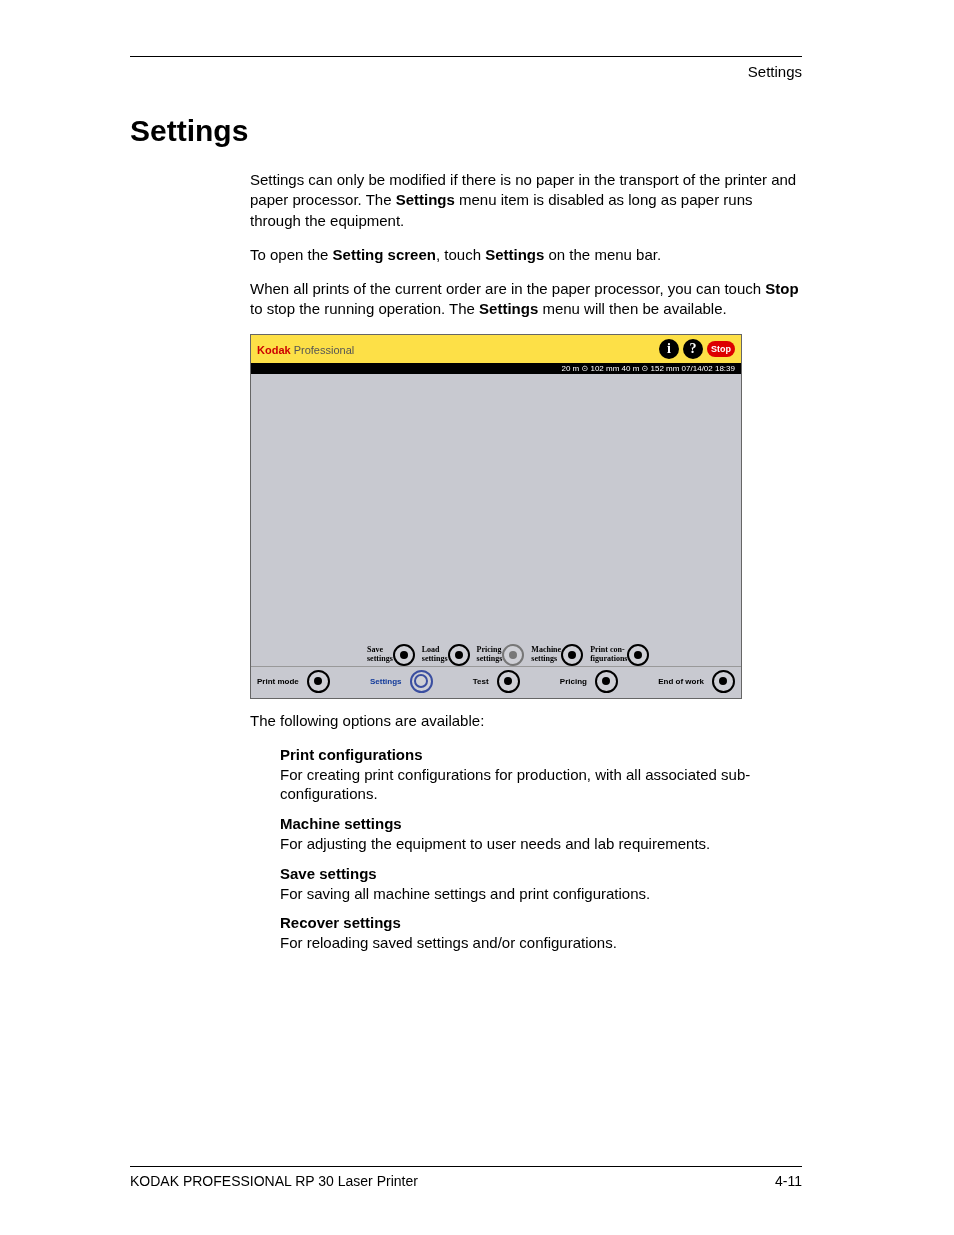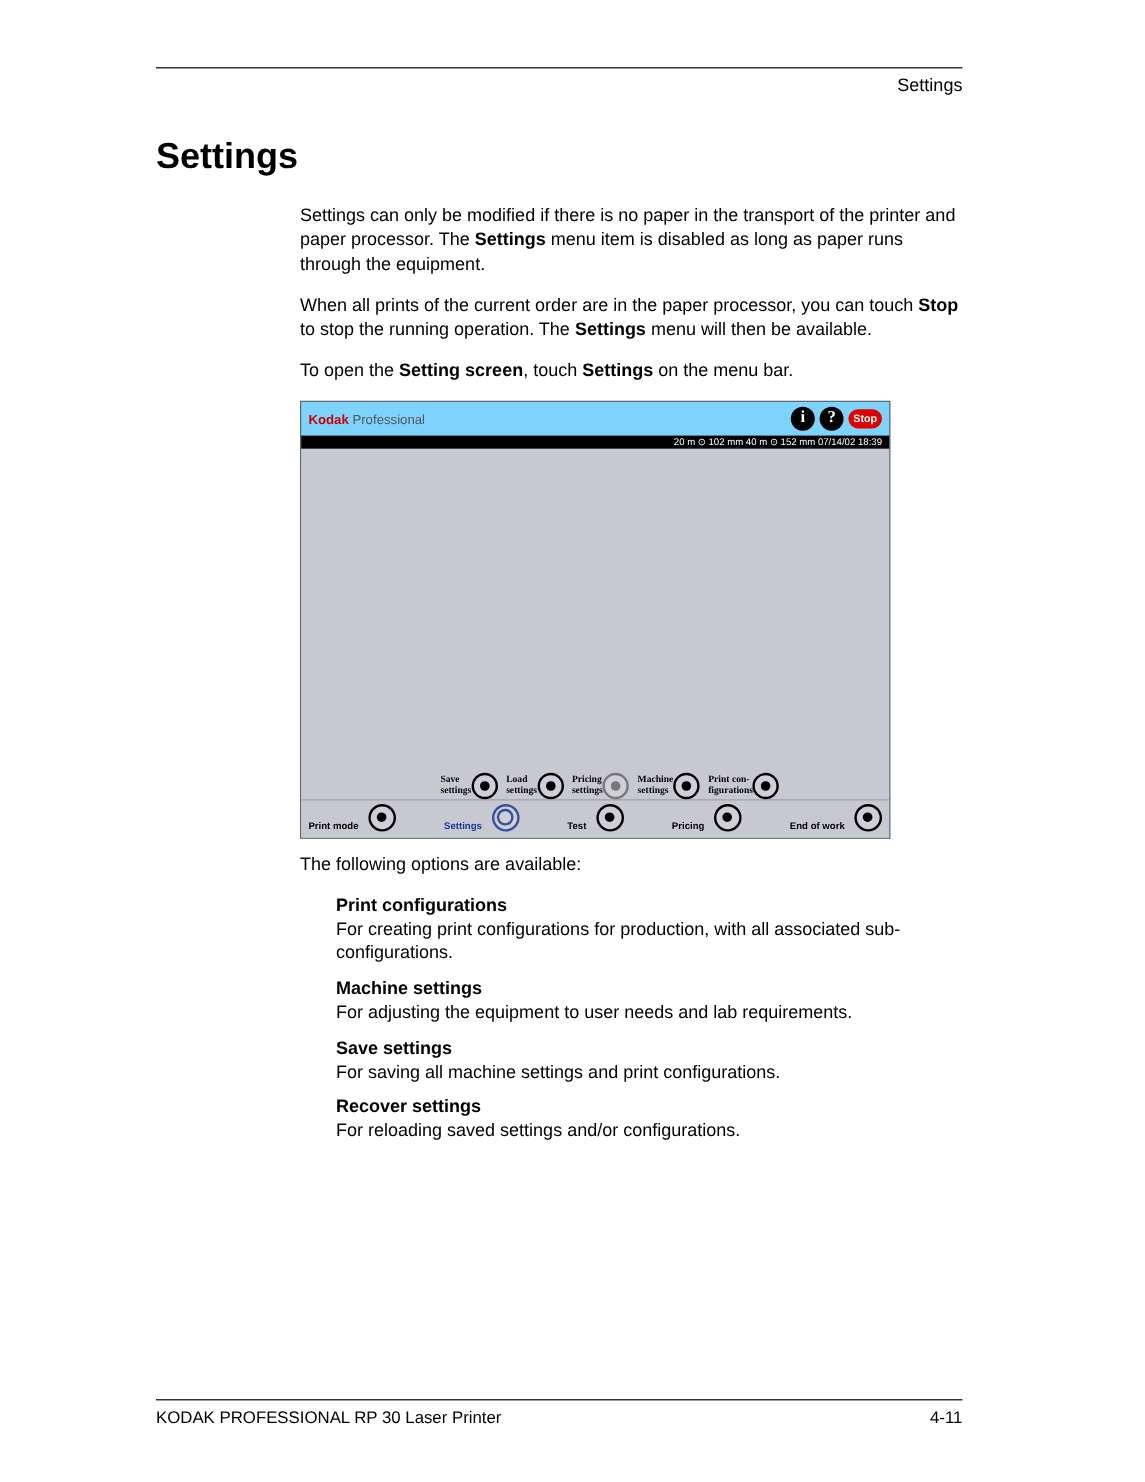--- a/index.html
+++ b/index.html
@@ -37,21 +37,21 @@
   .para {
     margin: 12px 0 14px 0;
     line-height: 1.35;
   }
   b { font-weight: bold; }
 
   
   .device {
     width: 490px;
     border: 1px solid #666;
-    background: #7dd3fc;
+    background: #fde047;
   }
   .topbar {
     display: flex;
     align-items: center;
     justify-content: space-between;
     padding: 4px 6px;
   }
   .brand .k { color: #c00; font-weight: bold; font-size: 11px; }
   .brand .p { color: #555; font-size: 11px; }
   .top-icons { display: flex; align-items: center; gap: 4px; }
@@ -91,21 +91,21 @@
   .target.dim { border-color:#777; }
   .target.dim .dot { background:#777; }
   .target.hollow .dot { background: transparent; border:2px solid #3a4ea0; width:10px; height:10px; }
 
   .bottombar {
     background:#c8c9d0;
     border-top: 1px solid #999;
     display:flex; justify-content:space-between;
     padding: 3px 6px 5px 6px;
   }
-  .btab { display:flex; align-items:flex-end; gap:8px; font-size:8px; font-weight:bold; }
+  .btab { display:flex; align-items:center; gap:8px; font-size:8px; font-weight:bold; }
   .btab .target { width:19px; height:19px; }
   .btab.active { color:#123a9a; }
   .btab.active .target { border-color:#3a4ea0; }
   .btab.active .target .dot { background:transparent; }
 
   .options-indent { margin-left: 150px; }
   .opt { margin: 6px 0 10px 0; line-height:1.32; }
   .opt .h { font-weight: bold; display:block; }
 
   .footer {
@@ -121,24 +121,24 @@
   <div class="header-line"></div>
   <div class="header-label">Settings</div>
 
   <h1 class="title">Settings</h1>
 
   <div class="body-indent">
     <p class="para">
       <span>Settings can only be modified if there is no paper in the transport of the printer and paper processor. The </span><b>Settings</b><span> menu item is disabled as long as paper runs through the equipment.</span>
     </p>
     <p class="para">
-      <span>When all prints of the current order are in the paper processor, you can touch </span><b>Stop</b><span> to stop the running operation. The </span><b>Settings</b><span> menu will then be available.</span>
+      <span>To open the </span><b>Setting screen</b><span>, touch </span><b>Settings</b><span> on the menu bar.</span>
     </p>
     <p class="para">
-      <span>To open the </span><b>Setting screen</b><span>, touch </span><b>Settings</b><span> on the menu bar.</span>
+      <span>When all prints of the current order are in the paper processor, you can touch </span><b>Stop</b><span> to stop the running operation. The </span><b>Settings</b><span> menu will then be available.</span>
     </p>
 
     <div class="device">
       <div class="topbar">
         <div class="brand">
           <span class="k">Kodak</span><span class="p"> Professional</span>
         </div>
         <div class="top-icons">
           <div class="circ">i</div>
           <div class="circ">?</div>

